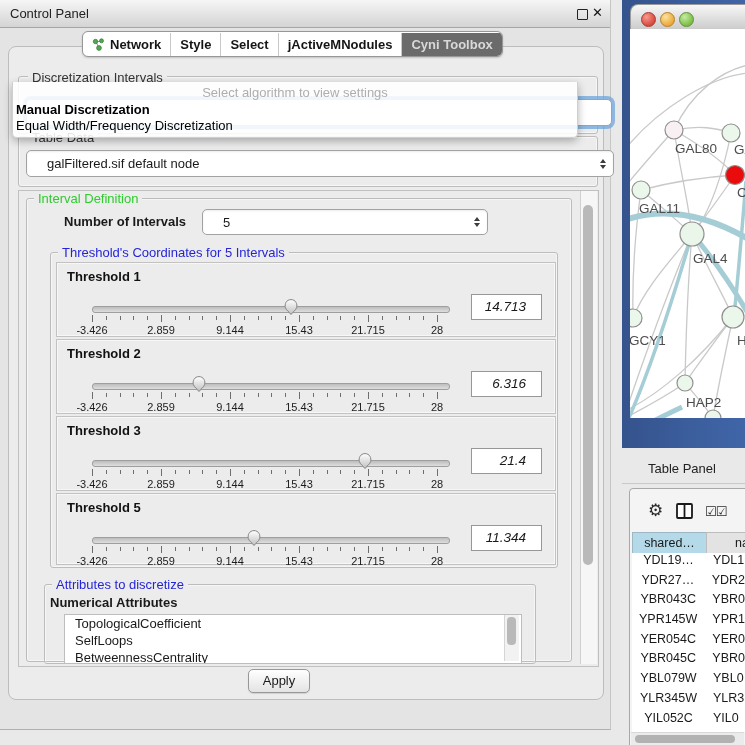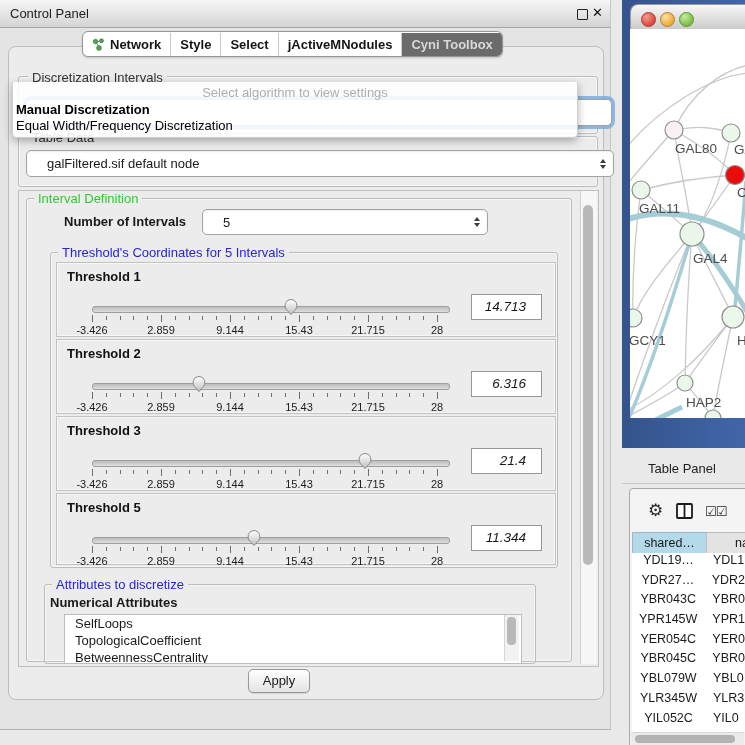--- a/index.html
+++ b/index.html
@@ -343,22 +343,22 @@
           <div class="tick-label" style="left: 80%;">21.715</div>
           <div class="tick-label" style="left: 100%;">28</div>
         </div>
       <div class="valbox">11.344</div>
     </div>
 
     <div class="groupbox" style="left:44px;top:584px;width:490px;height:78px;"></div>
     <span class="gtitle blue" style="left:52px;top:577px;">Attributes to discretize</span>
     <span class="abs" style="left:50px;top:595px;font-size:13px;font-weight:bold;">Numerical Attributes</span>
     <div class="abs" id="attr-list">
+      <div class="li">TopologicalCoefficient</div>
       <div class="li">SelfLoops</div>
-      <div class="li">TopologicalCoefficient</div>
       <div class="li">BetweennessCentrality</div>
     </div>
     <div class="abs" id="attr-sb">
       <div id="attr-sb-thumb"></div>
     </div>
 
     <div class="abs" id="apply-btn">Apply</div>
 
 
     <div class="abs" id="algo-popup">

